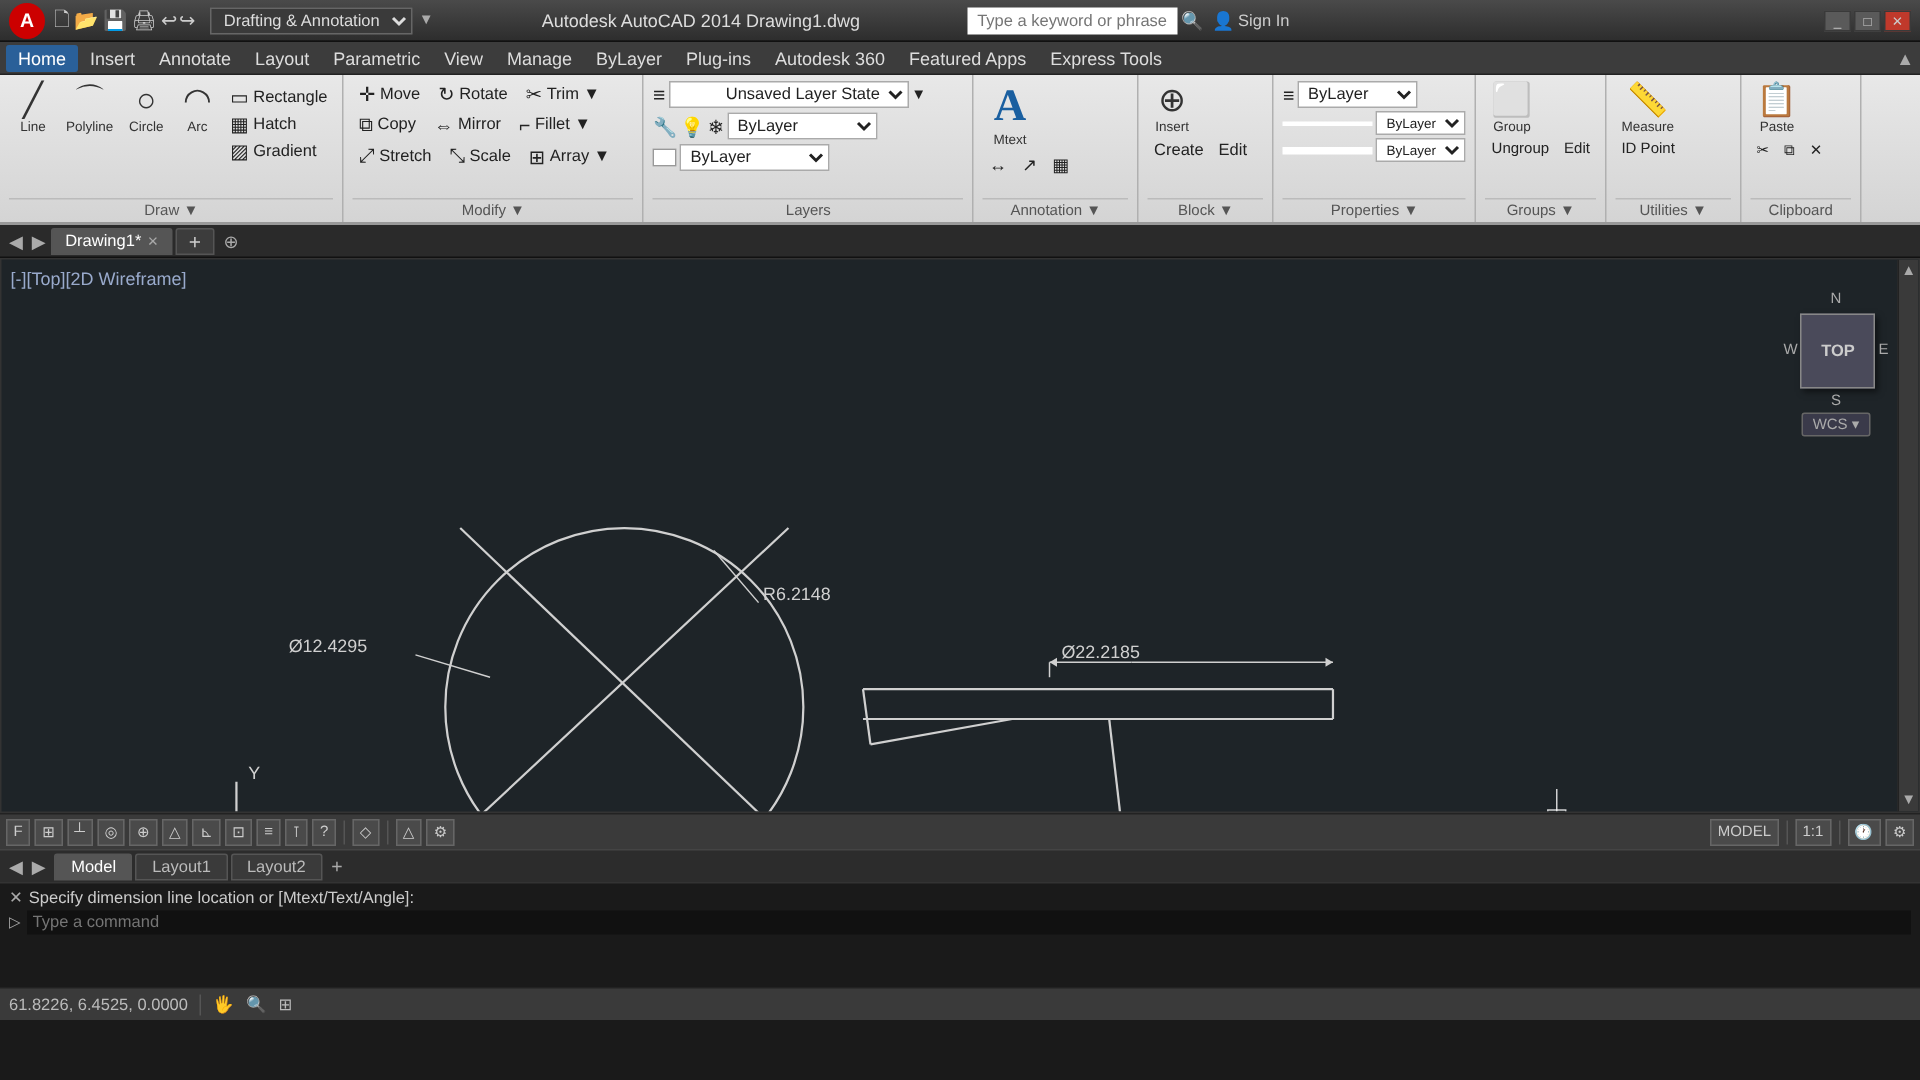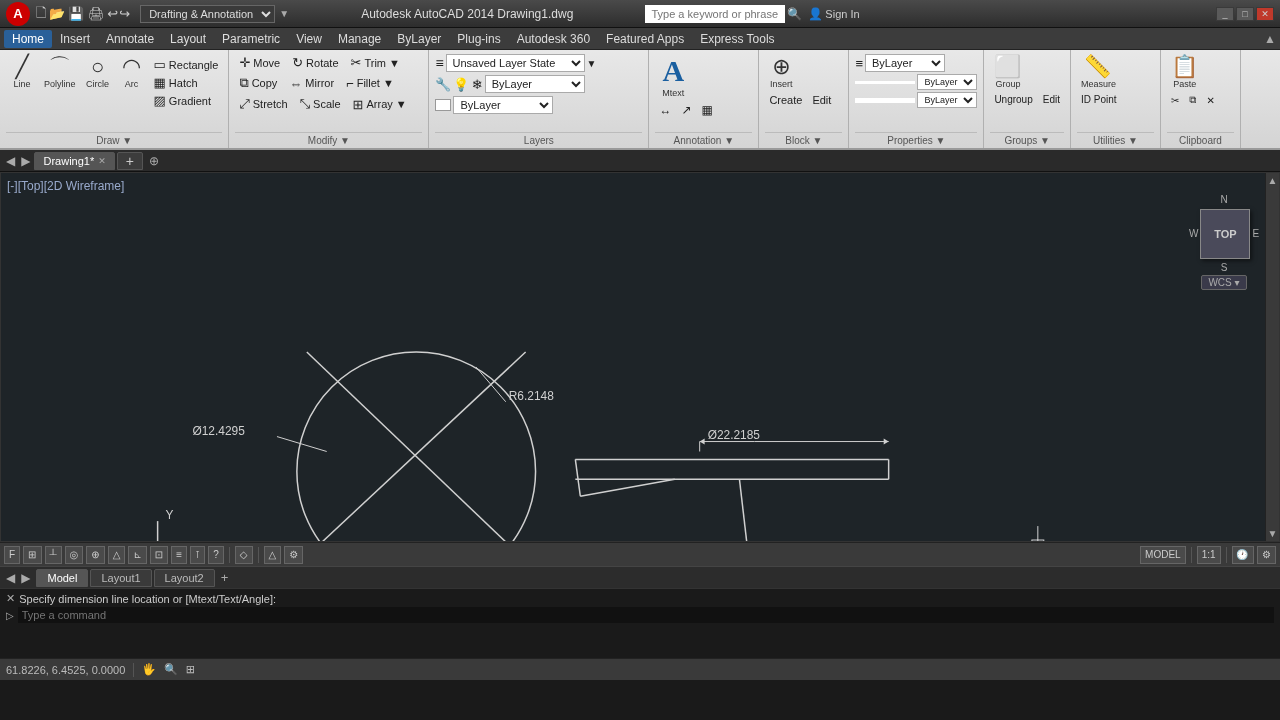--- a/index.html
+++ b/index.html
@@ -311,21 +311,21 @@
     </div>
     <div class="ribbon-group-label">
       Modify <span style="cursor:pointer;">▼</span>
     </div>
   </div>
 
   <div class="ribbon-group ribbon-group-layers">
     <div class="ribbon-group-content" style="flex-direction:column;gap:3px;">
       <div class="layer-row">
         <span style="font-size:14px;cursor:pointer;">≡</span>
-        <select class="ribbon-select" style="width:139px;">
+        <select class="ribbon-select" style="width:160px;text-align:right;">
           <option>Unsaved Layer State</option>
         </select>
         <span style="font-size:10px;cursor:pointer;">▼</span>
       </div>
       <div class="layer-row" style="gap:2px;">
         <span style="font-size:13px;cursor:pointer;">🔧</span>
         <span style="font-size:13px;cursor:pointer;">💡</span>
         <span style="font-size:13px;cursor:pointer;">❄</span>
         <select class="ribbon-select" style="width:100px;">
           <option>ByLayer</option>

